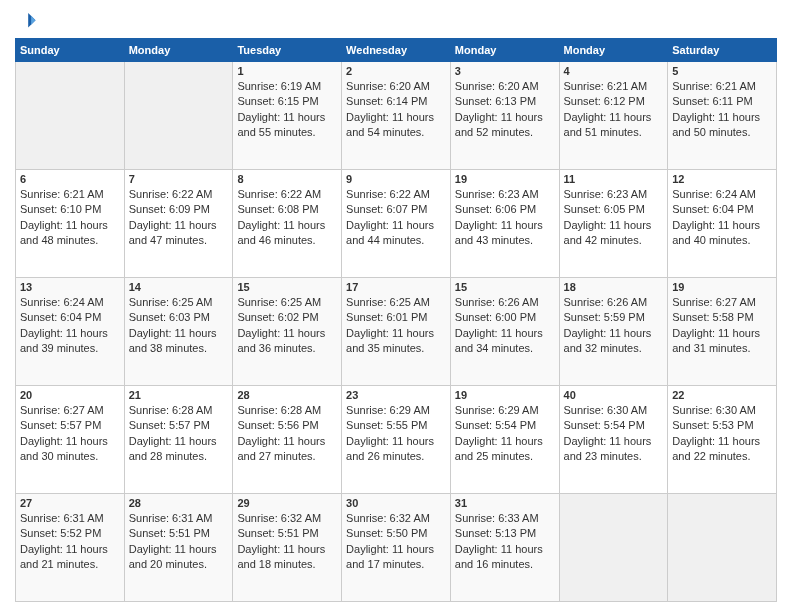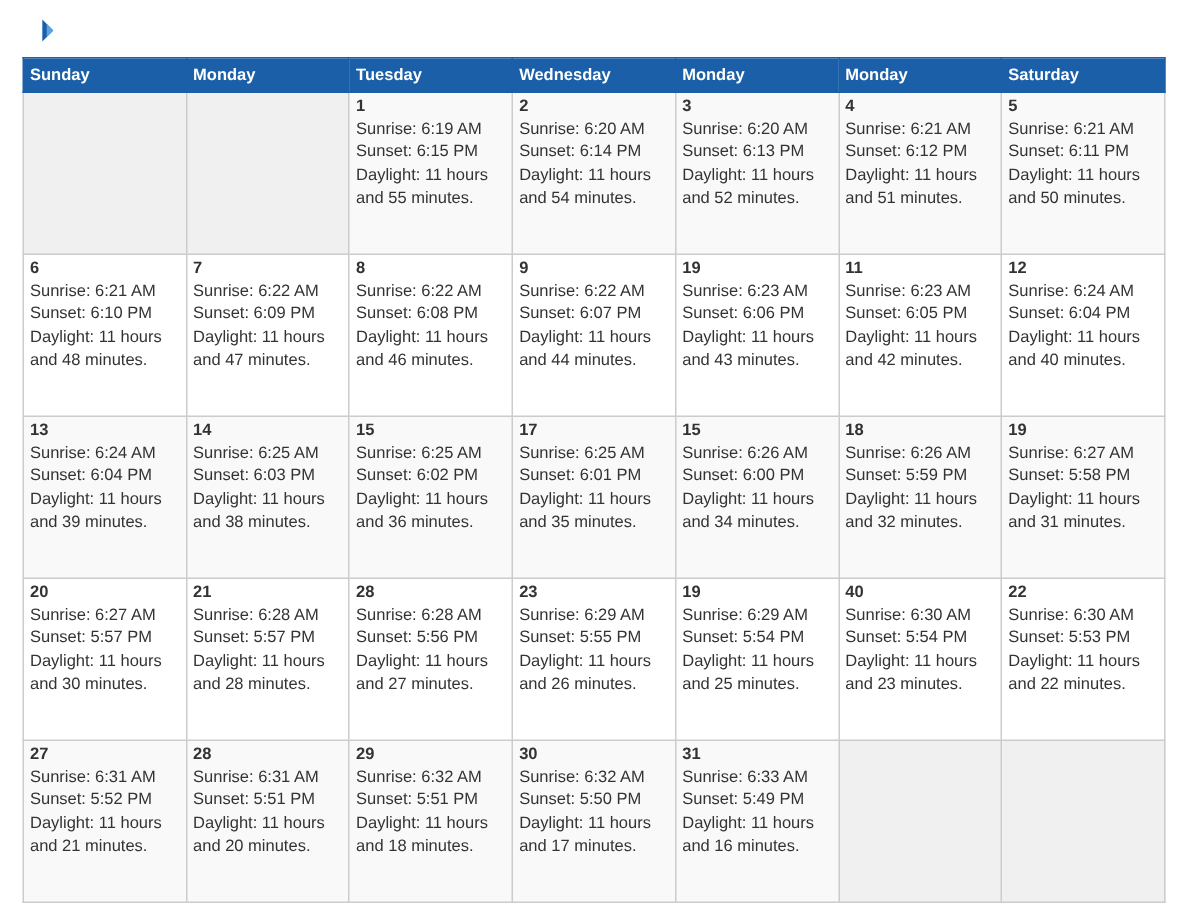--- a/index.html
+++ b/index.html
@@ -322,21 +322,21 @@
           </td>
           <td>
             <span class="day-num">30</span>
             <div class="day-info" style="white-space: pre-line;">Sunrise: 6:32 AM
 Sunset: 5:50 PM
 Daylight: 11 hours and 17 minutes.</div>
           </td>
           <td>
             <span class="day-num">31</span>
             <div class="day-info" style="white-space: pre-line;">Sunrise: 6:33 AM
-Sunset: 5:49 PM
+Sunset: 5:13 PM
 Daylight: 11 hours and 16 minutes.</div>
           </td>
           <td class="empty-cell"></td>
           <td class="empty-cell"></td>
         </tr>
       </tbody>
   </table>
 </div>
 
 </body></html>

